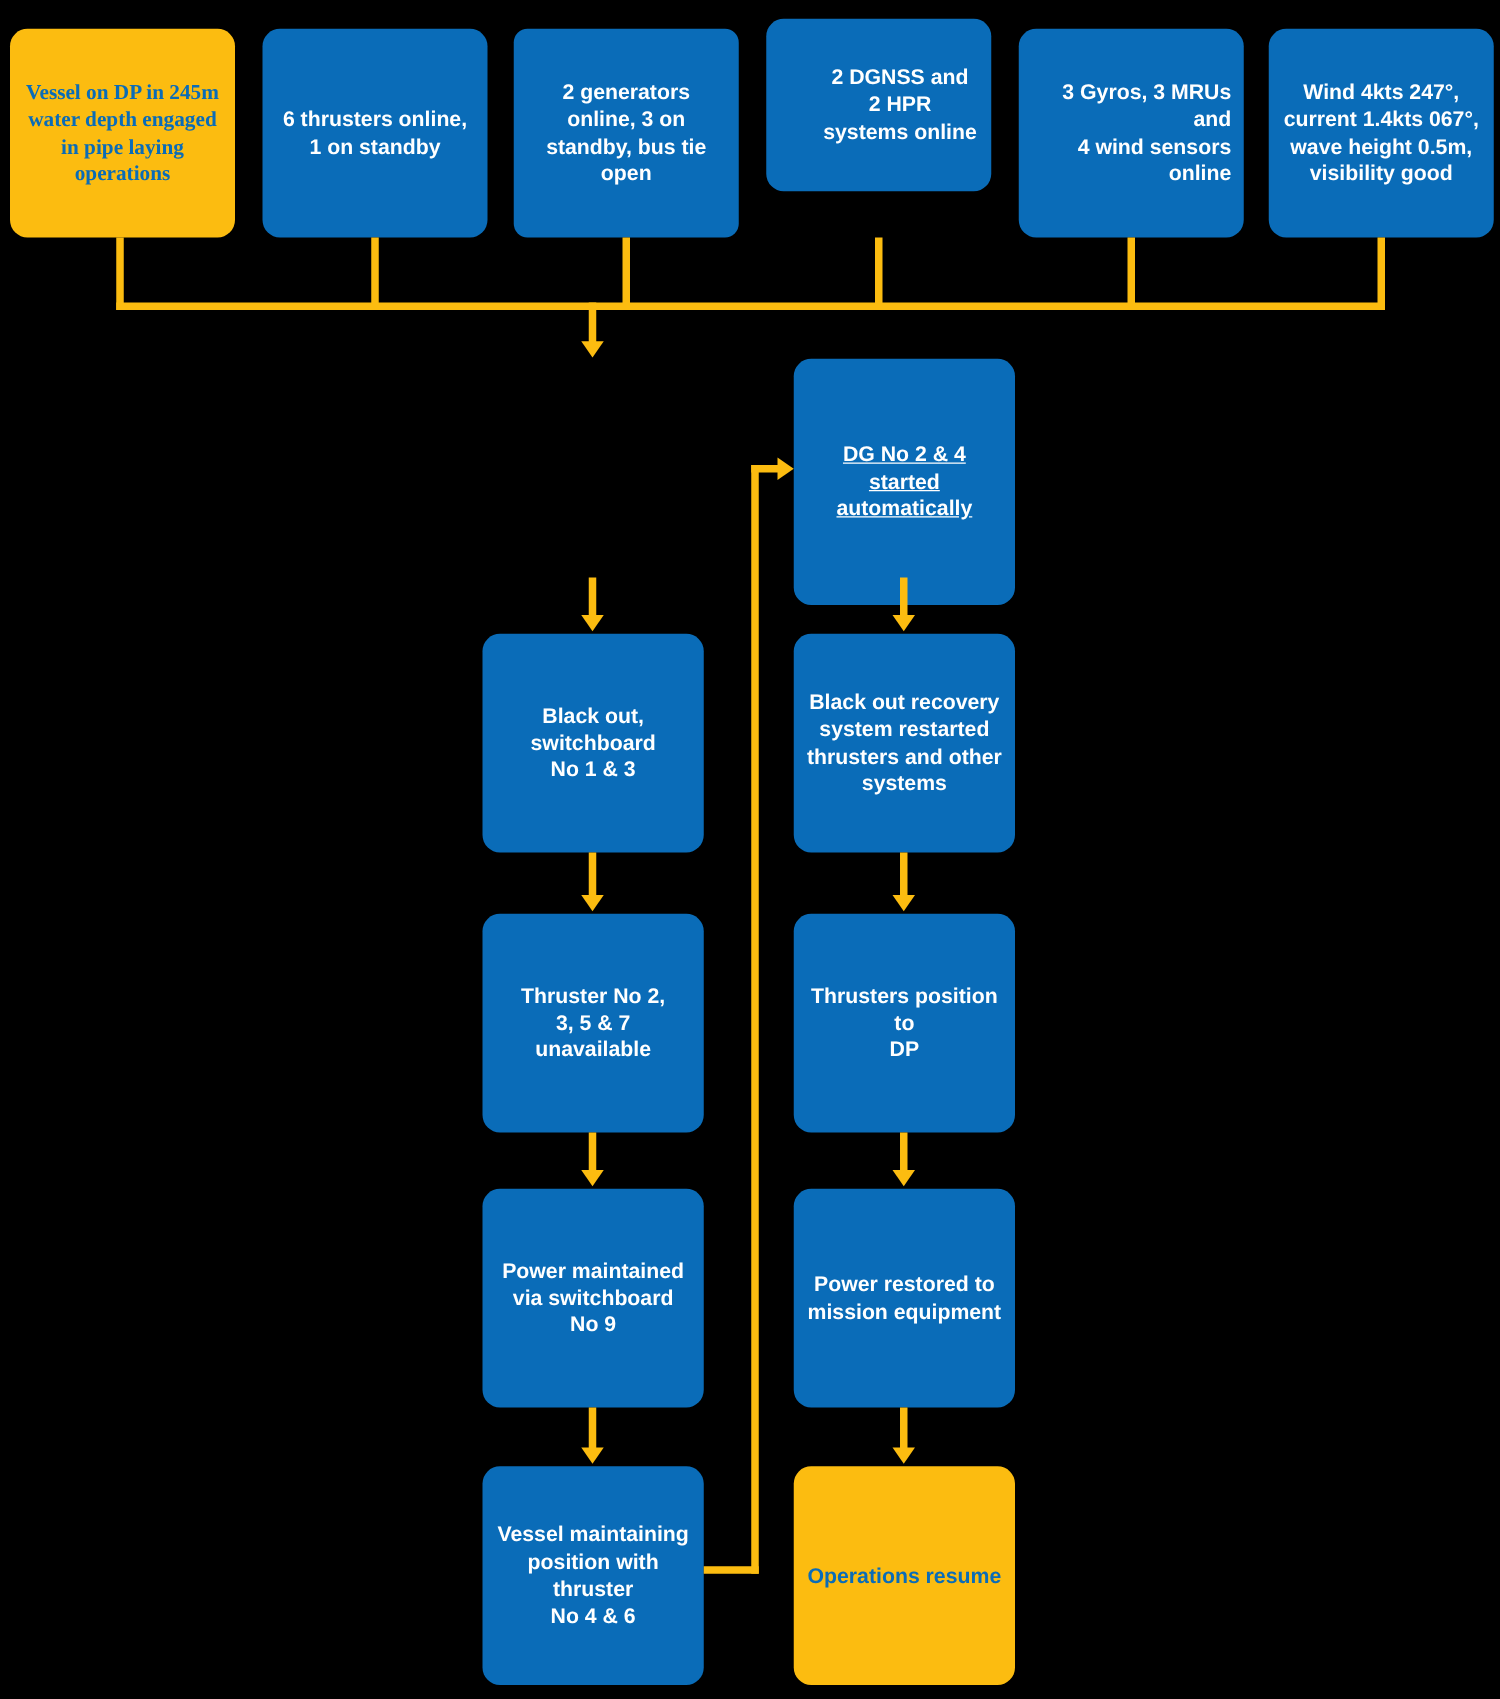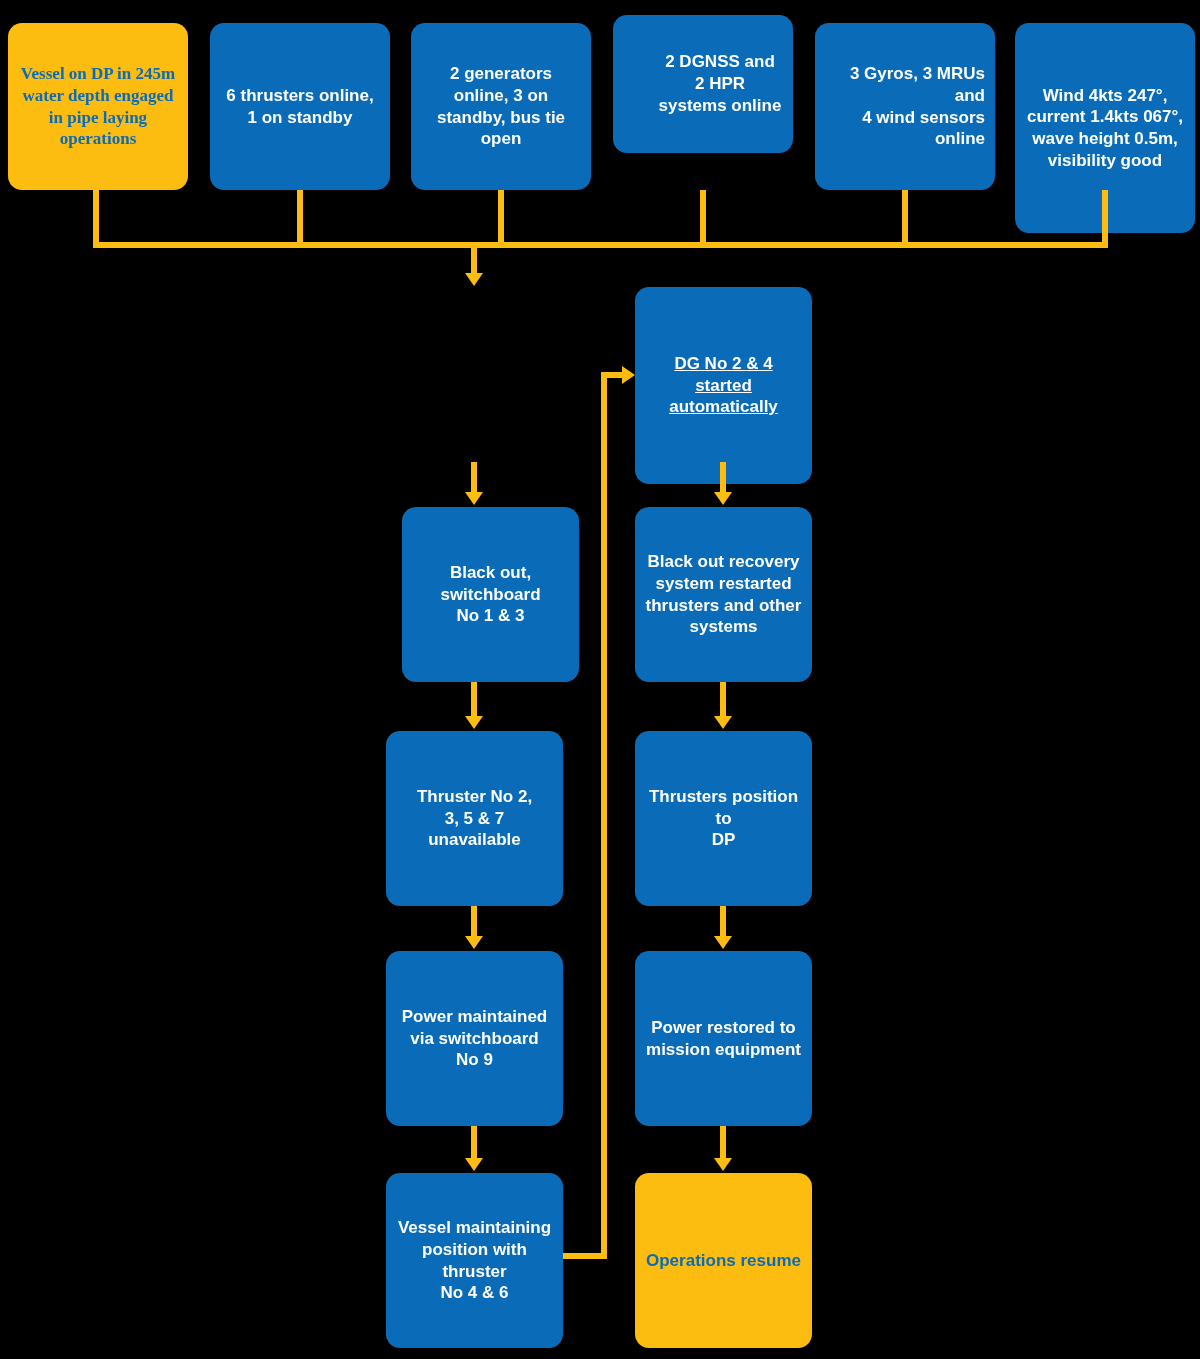--- a/index.html
+++ b/index.html
@@ -61,45 +61,45 @@
 </head>
 <body>
 
 <div id="canvas">
 
   <div class="node amber" style="left:8px; top:23px; width:180px; height:167px; font-size:17px;font-family:Liberation Serif, serif;">Vessel on DP in 245m water depth engaged in pipe laying operations</div>
 
   <div class="node blue" style="left:210px; top:23px; width:180px; height:167px; font-size:17px;">6 thrusters online,
 1 on standby</div>
 
-  <div class="node blue" style="left:411px; top:23px; width:180px; height:167px; font-size:17px;">2 generators online, 3 on standby, bus tie open</div>
+  <div class="node blue" style="left:411px; top:23px; width:180px; height:167px; font-size:17px;border-radius:11px;">2 generators online, 3 on standby, bus tie open</div>
 
   <div class="node blue" style="left:613px; top:15px; width:180px; height:138px; font-size:17px;padding-left:44px;">2 DGNSS and
 2 HPR
 systems online</div>
 
   <div class="node blue" style="left:815px; top:23px; width:180px; height:167px; font-size:17px;text-align:right;">3 Gyros, 3 MRUs and
 4 wind sensors online</div>
 
-  <div class="node blue" style="left:1015px; top:23px; width:180px; height:210px; font-size:17px;">Wind 4kts 247°, current 1.4kts 067°, wave height 0.5m, visibility good</div>
+  <div class="node blue" style="left:1015px; top:23px; width:180px; height:167px; font-size:17px;">Wind 4kts 247°, current 1.4kts 067°, wave height 0.5m, visibility good</div>
 
   <div class="conn" style="left:93px; top:190px; width:6px; height:58px;"></div>
   <div class="conn" style="left:297px; top:190px; width:6px; height:58px;"></div>
   <div class="conn" style="left:498px; top:190px; width:6px; height:58px;"></div>
   <div class="conn" style="left:700px; top:190px; width:6px; height:58px;"></div>
   <div class="conn" style="left:902px; top:190px; width:6px; height:58px;"></div>
   <div class="conn" style="left:1102px; top:190px; width:6px; height:58px;"></div>
 
   <div class="conn" style="left:93px; top:242px; width:1015px; height:6px;"></div>
 
   <div class="conn" style="left:471px; top:242px; width:6px; height:36px;"></div>
   <div class="arrowhead arrow-down" style="left:465px; top:273px;"></div>
 
 
-  <div class="node blue" style="left:386px; top:507px; width:177px; height:175px; font-size:17px;margin-left:16px;">Black out, switchboard
+  <div class="node blue" style="left:386px; top:507px; width:177px; height:175px; font-size:17px;">Black out, switchboard
 No 1 &amp; 3</div>
 
   <div class="node blue" style="left:386px; top:731px; width:177px; height:175px; font-size:17px;">Thruster No 2,
 3, 5 &amp; 7
 unavailable</div>
 
   <div class="node blue" style="left:386px; top:951px; width:177px; height:175px; font-size:17px;">Power maintained via switchboard
 No 9</div>
 
   <div class="node blue" style="left:386px; top:1173px; width:177px; height:175px; font-size:17px;">Vessel maintaining position with thruster

